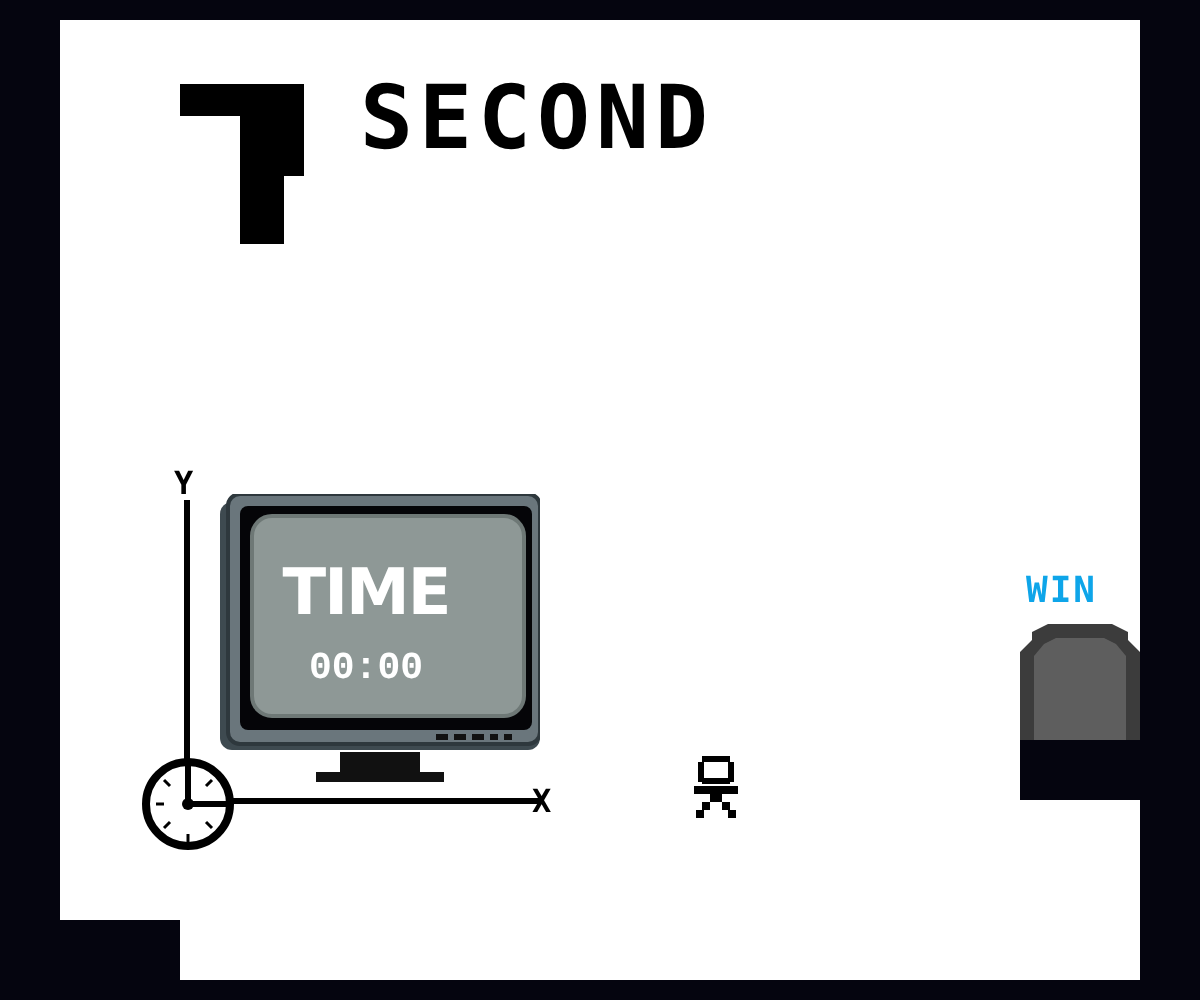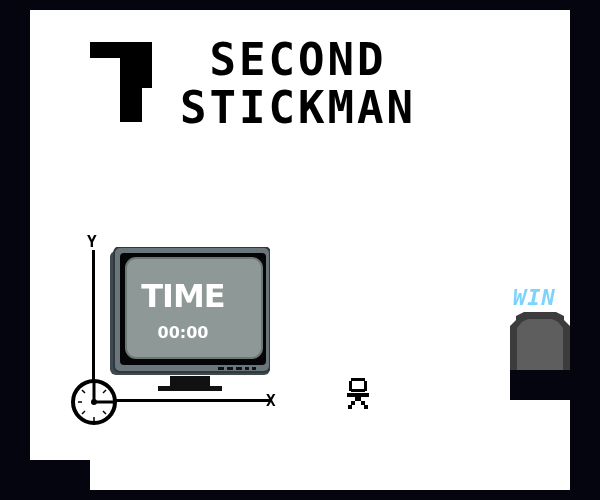--- a/index.html
+++ b/index.html
@@ -4,38 +4,37 @@
 <style>
   html, body { margin:0; padding:0; }
   body { width:600px; height:500px; background:#05050f; position:relative; overflow:hidden; font-family:"DejaVu Sans Mono", monospace; }
   .stage { position:absolute; left:30px; top:10px; width:540px; height:480px; background:#ffffff; }
   .corner-block { position:absolute; background:#05050f; }
   .title-seven { position:absolute; left:90px; top:42px; }
   .title-text { position:absolute; left:180px; top:40px; font-family:"DejaVu Sans Mono", monospace; font-weight:bold; color:#000; font-size:44px; line-height:40px; letter-spacing:3px;text-align:center; }
   .tv { position:absolute; left:110px; top:247px; width:146px; height:130px; }
   .tv-label { position:absolute; left:0; width:100%; text-align:center; color:#fff; font-family:"DejaVu Sans", sans-serif; font-weight:bold; }
   .axis-label { position:absolute; font-family:"DejaVu Sans Mono", monospace; font-weight:bold; font-size:16px; color:#000; }
-  .win-label { position:absolute; left:513px; top:285px; font-family:"DejaVu Sans Mono", monospace; font-weight:bold; font-size:22px; color:#7dd3fc; letter-spacing:1px;font-style:italic; }
+  .win-label { position:absolute; left:513px; top:285px; font-family:"DejaVu Sans Mono", monospace; font-weight:bold; font-size:18px; color:#0ea5e9; letter-spacing:1px; }
 </style>
 </head>
 <body>
 
 <div class="stage"></div>
 
 <div class="corner-block" style="left:30px; top:460px; width:60px; height:30px;"></div>
 
 <svg class="title-seven" width="62" height="80" viewBox="0 0 62 80">
   <rect x="0" y="0" width="62" height="16" fill="#000"></rect>
   <rect x="30" y="16" width="32" height="30" fill="#000"></rect>
   <rect x="30" y="46" width="22" height="34" fill="#000"></rect>
 </svg>
 
 <div class="title-text">
   <div>SECOND</div>
-  <div style="margin-top:8px;">STICKMAN</div>
 </div>
 
 <div style="position:absolute; left:92px; top:250px; width:3px; height:152px; background:#000;"></div>
 <div class="axis-label" style="left:87px; top:232px;">Y</div>
 
 <div style="position:absolute; left:92px; top:399px; width:178px; height:3px; background:#000;"></div>
 <div class="axis-label" style="left:266px; top:391px;">X</div>
 
 <svg style="position:absolute; left:69px; top:377px;" width="50" height="50" viewBox="0 0 50 50">
   <circle cx="25" cy="25" r="21" fill="#fff" stroke="#000" stroke-width="4"></circle>
@@ -60,21 +59,21 @@
     <rect x="16" y="11" width="136" height="100" rx="10" fill="#8e9896" stroke="#6e7876" stroke-width="2"></rect>
     <g fill="#111">
       <rect x="108" y="120" width="6" height="3"></rect>
       <rect x="117" y="120" width="6" height="3"></rect>
       <rect x="126" y="120" width="6" height="3"></rect>
       <rect x="135" y="120" width="4" height="3"></rect>
       <rect x="142" y="120" width="4" height="3"></rect>
     </g>
   </svg>
   <div class="tv-label" style="top:30px; font-size:32px; letter-spacing:-1px;">TIME</div>
-  <div class="tv-label" style="top:76px; font-size:16px;">00:00</div>
+  <div class="tv-label" style="top:76px; font-size:19px;font-family:Liberation Mono, monospace;">00:00</div>
 </div>
 
 <div style="position:absolute; left:170px; top:376px; width:40px; height:10px; background:#111;"></div>
 <div style="position:absolute; left:158px; top:386px; width:64px; height:5px; background:#111;"></div>
 
 <svg style="position:absolute; left:347px; top:378px;" width="22" height="34" viewBox="0 0 22 34">
   <rect x="4" y="0" width="14" height="3" fill="#000"></rect>
   <rect x="2" y="3" width="3" height="10" fill="#000"></rect>
   <rect x="17" y="3" width="3" height="10" fill="#000"></rect>
   <rect x="4" y="11" width="14" height="3" fill="#000"></rect>

